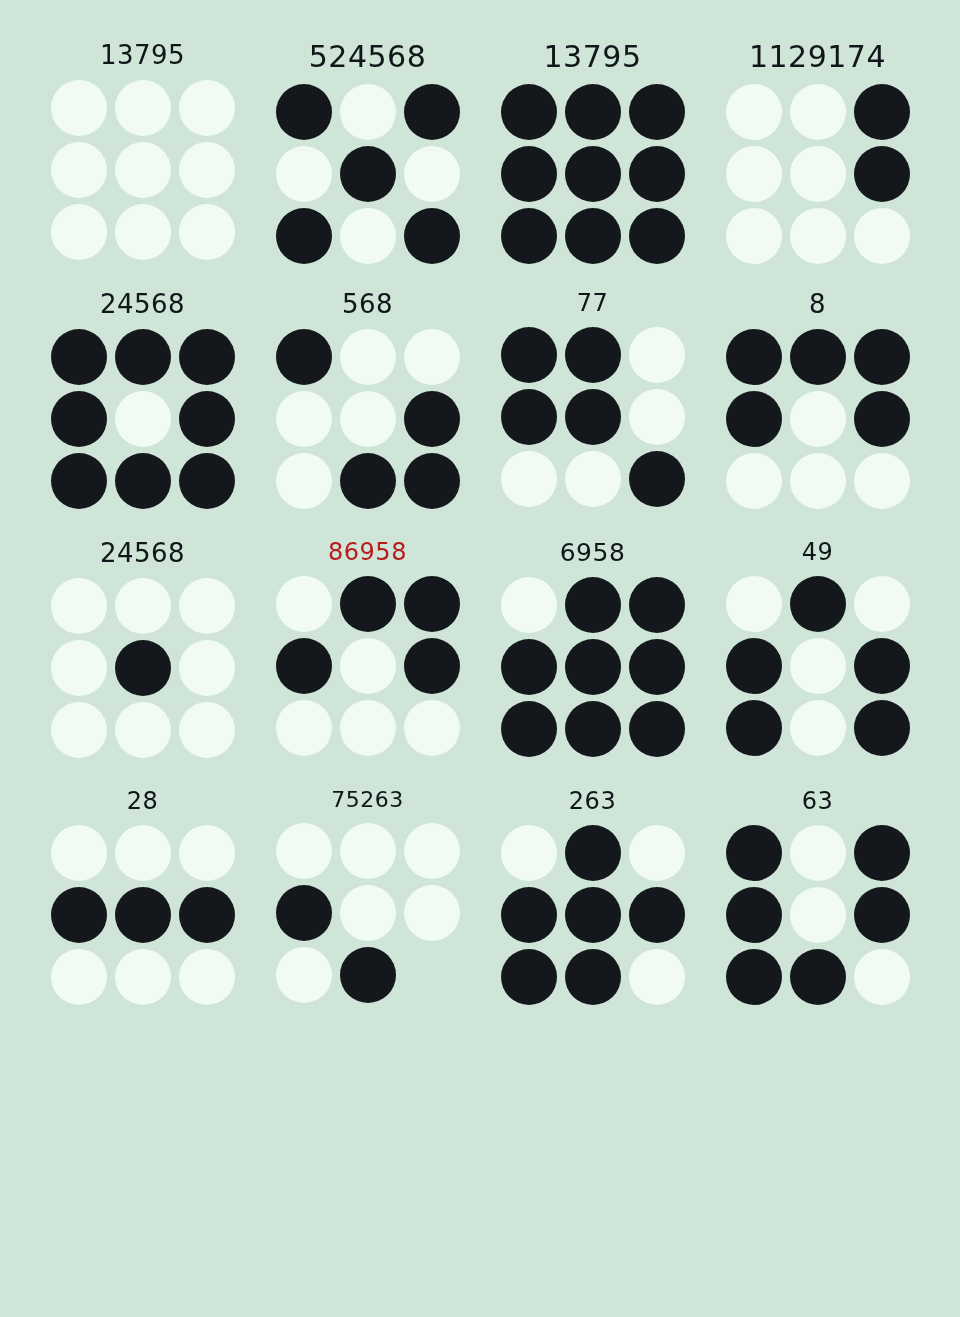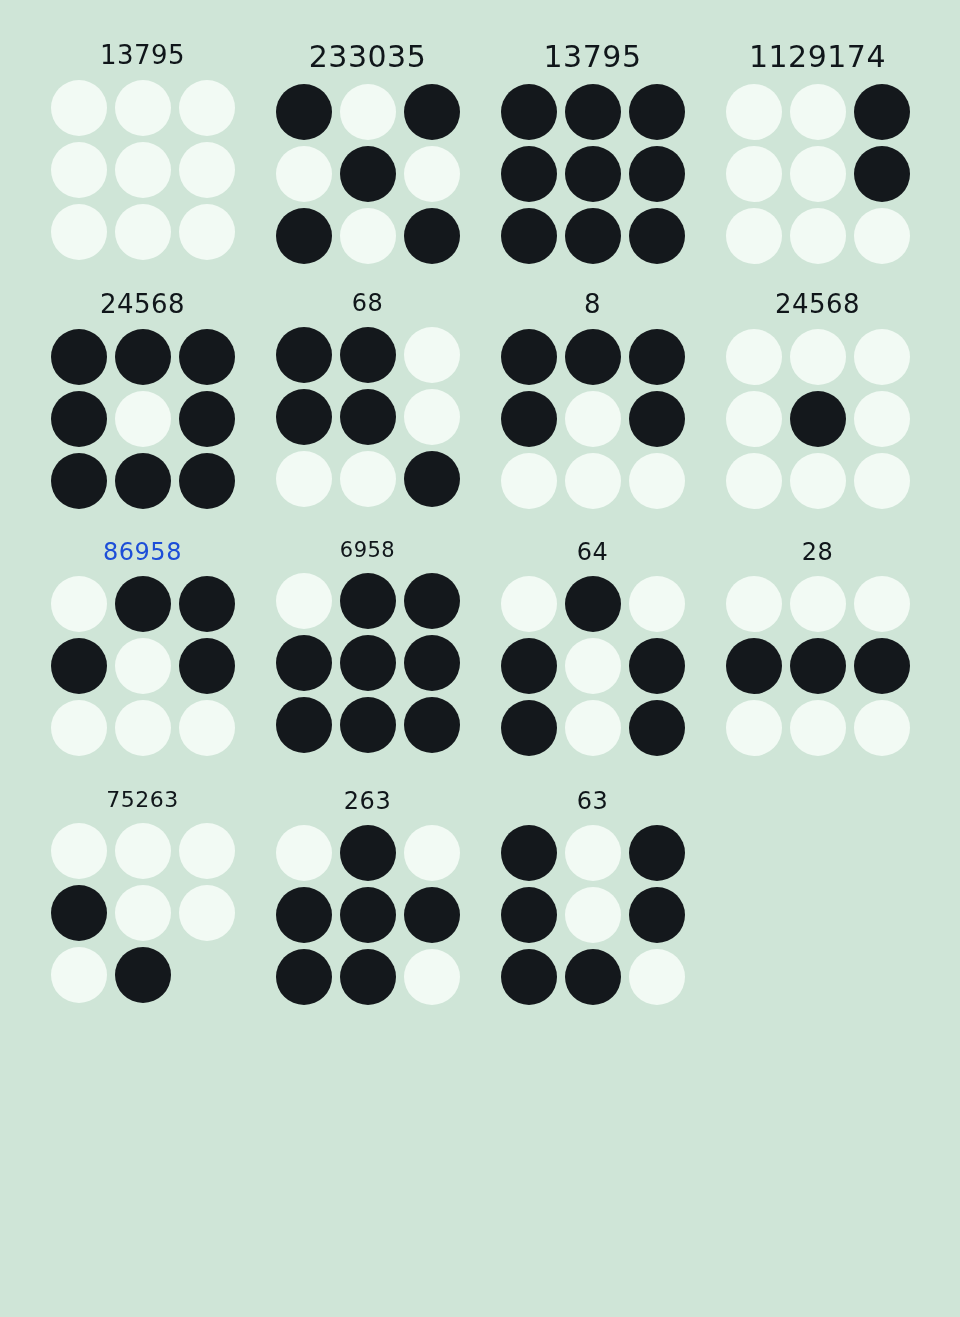--- a/index.html
+++ b/index.html
@@ -73,21 +73,21 @@
         <div class="dot off" style="background: rgb(242, 250, 244);"></div>
         <div class="dot off" style="background: rgb(242, 250, 244);"></div>
         <div class="dot off" style="background: rgb(242, 250, 244);"></div>
         <div class="dot off" style="background: rgb(242, 250, 244);"></div>
         <div class="dot off" style="background: rgb(242, 250, 244);"></div>
         <div class="dot off" style="background: rgb(242, 250, 244);"></div>
         <div class="dot off" style="background: rgb(242, 250, 244);"></div>
       </div>
     </div>
     <div class="cell">
-      <div class="cell-label" style="font-size: 30px; color: rgb(16, 22, 26);">233035</div>
+      <div class="cell-label" style="font-size: 30px; color: rgb(16, 22, 26);">524568</div>
       <div class="dotgrid">
         <div class="dot on" style="background: rgb(20, 24, 28);"></div>
         <div class="dot off" style="background: rgb(242, 250, 244);"></div>
         <div class="dot on" style="background: rgb(20, 24, 28);"></div>
         <div class="dot off" style="background: rgb(242, 250, 244);"></div>
         <div class="dot on" style="background: rgb(20, 24, 28);"></div>
         <div class="dot off" style="background: rgb(242, 250, 244);"></div>
         <div class="dot on" style="background: rgb(20, 24, 28);"></div>
         <div class="dot off" style="background: rgb(242, 250, 244);"></div>
         <div class="dot on" style="background: rgb(20, 24, 28);"></div>
@@ -129,21 +129,35 @@
         <div class="dot on" style="background: rgb(20, 24, 28);"></div>
         <div class="dot on" style="background: rgb(20, 24, 28);"></div>
         <div class="dot off" style="background: rgb(242, 250, 244);"></div>
         <div class="dot on" style="background: rgb(20, 24, 28);"></div>
         <div class="dot on" style="background: rgb(20, 24, 28);"></div>
         <div class="dot on" style="background: rgb(20, 24, 28);"></div>
         <div class="dot on" style="background: rgb(20, 24, 28);"></div>
       </div>
     </div>
     <div class="cell">
-      <div class="cell-label" style="font-size: 24px; color: rgb(16, 22, 26);">68</div>
+      <div class="cell-label" style="font-size: 26px; color: rgb(16, 22, 26);">568</div>
+      <div class="dotgrid">
+        <div class="dot on" style="background: rgb(20, 24, 28);"></div>
+        <div class="dot off" style="background: rgb(242, 250, 244);"></div>
+        <div class="dot off" style="background: rgb(242, 250, 244);"></div>
+        <div class="dot off" style="background: rgb(242, 250, 244);"></div>
+        <div class="dot off" style="background: rgb(242, 250, 244);"></div>
+        <div class="dot on" style="background: rgb(20, 24, 28);"></div>
+        <div class="dot off" style="background: rgb(242, 250, 244);"></div>
+        <div class="dot on" style="background: rgb(20, 24, 28);"></div>
+        <div class="dot on" style="background: rgb(20, 24, 28);"></div>
+      </div>
+    </div>
+    <div class="cell">
+      <div class="cell-label" style="font-size: 24px; color: rgb(16, 22, 26);">77</div>
       <div class="dotgrid">
         <div class="dot on" style="background: rgb(20, 24, 28);"></div>
         <div class="dot on" style="background: rgb(20, 24, 28);"></div>
         <div class="dot off" style="background: rgb(242, 250, 244);"></div>
         <div class="dot on" style="background: rgb(20, 24, 28);"></div>
         <div class="dot on" style="background: rgb(20, 24, 28);"></div>
         <div class="dot off" style="background: rgb(242, 250, 244);"></div>
         <div class="dot off" style="background: rgb(242, 250, 244);"></div>
         <div class="dot off" style="background: rgb(242, 250, 244);"></div>
         <div class="dot on" style="background: rgb(20, 24, 28);"></div>
@@ -171,49 +185,49 @@
         <div class="dot off" style="background: rgb(242, 250, 244);"></div>
         <div class="dot off" style="background: rgb(242, 250, 244);"></div>
         <div class="dot on" style="background: rgb(20, 24, 28);"></div>
         <div class="dot off" style="background: rgb(242, 250, 244);"></div>
         <div class="dot off" style="background: rgb(242, 250, 244);"></div>
         <div class="dot off" style="background: rgb(242, 250, 244);"></div>
         <div class="dot off" style="background: rgb(242, 250, 244);"></div>
       </div>
     </div>
     <div class="cell">
-      <div class="cell-label" style="font-size: 24px; color: #1d4ed8;">86958</div>
-      <div class="dotgrid">
-        <div class="dot off" style="background: rgb(242, 250, 244);"></div>
-        <div class="dot on" style="background: rgb(20, 24, 28);"></div>
-        <div class="dot on" style="background: rgb(20, 24, 28);"></div>
-        <div class="dot on" style="background: rgb(20, 24, 28);"></div>
-        <div class="dot off" style="background: rgb(242, 250, 244);"></div>
-        <div class="dot on" style="background: rgb(20, 24, 28);"></div>
-        <div class="dot off" style="background: rgb(242, 250, 244);"></div>
-        <div class="dot off" style="background: rgb(242, 250, 244);"></div>
-        <div class="dot off" style="background: rgb(242, 250, 244);"></div>
-      </div>
-    </div>
-    <div class="cell">
-      <div class="cell-label" style="font-size: 21px; color: rgb(16, 22, 26);">6958</div>
-      <div class="dotgrid">
-        <div class="dot off" style="background: rgb(242, 250, 244);"></div>
-        <div class="dot on" style="background: rgb(20, 24, 28);"></div>
-        <div class="dot on" style="background: rgb(20, 24, 28);"></div>
-        <div class="dot on" style="background: rgb(20, 24, 28);"></div>
-        <div class="dot on" style="background: rgb(20, 24, 28);"></div>
-        <div class="dot on" style="background: rgb(20, 24, 28);"></div>
-        <div class="dot on" style="background: rgb(20, 24, 28);"></div>
-        <div class="dot on" style="background: rgb(20, 24, 28);"></div>
-        <div class="dot on" style="background: rgb(20, 24, 28);"></div>
-      </div>
-    </div>
-    <div class="cell">
-      <div class="cell-label" style="font-size: 24px; color: rgb(16, 22, 26);">64</div>
+      <div class="cell-label" style="font-size: 24px; color: #b91c1c;">86958</div>
+      <div class="dotgrid">
+        <div class="dot off" style="background: rgb(242, 250, 244);"></div>
+        <div class="dot on" style="background: rgb(20, 24, 28);"></div>
+        <div class="dot on" style="background: rgb(20, 24, 28);"></div>
+        <div class="dot on" style="background: rgb(20, 24, 28);"></div>
+        <div class="dot off" style="background: rgb(242, 250, 244);"></div>
+        <div class="dot on" style="background: rgb(20, 24, 28);"></div>
+        <div class="dot off" style="background: rgb(242, 250, 244);"></div>
+        <div class="dot off" style="background: rgb(242, 250, 244);"></div>
+        <div class="dot off" style="background: rgb(242, 250, 244);"></div>
+      </div>
+    </div>
+    <div class="cell">
+      <div class="cell-label" style="font-size: 25px; color: rgb(16, 22, 26);">6958</div>
+      <div class="dotgrid">
+        <div class="dot off" style="background: rgb(242, 250, 244);"></div>
+        <div class="dot on" style="background: rgb(20, 24, 28);"></div>
+        <div class="dot on" style="background: rgb(20, 24, 28);"></div>
+        <div class="dot on" style="background: rgb(20, 24, 28);"></div>
+        <div class="dot on" style="background: rgb(20, 24, 28);"></div>
+        <div class="dot on" style="background: rgb(20, 24, 28);"></div>
+        <div class="dot on" style="background: rgb(20, 24, 28);"></div>
+        <div class="dot on" style="background: rgb(20, 24, 28);"></div>
+        <div class="dot on" style="background: rgb(20, 24, 28);"></div>
+      </div>
+    </div>
+    <div class="cell">
+      <div class="cell-label" style="font-size: 24px; color: rgb(16, 22, 26);">49</div>
       <div class="dotgrid">
         <div class="dot off" style="background: rgb(242, 250, 244);"></div>
         <div class="dot on" style="background: rgb(20, 24, 28);"></div>
         <div class="dot off" style="background: rgb(242, 250, 244);"></div>
         <div class="dot on" style="background: rgb(20, 24, 28);"></div>
         <div class="dot off" style="background: rgb(242, 250, 244);"></div>
         <div class="dot on" style="background: rgb(20, 24, 28);"></div>
         <div class="dot on" style="background: rgb(20, 24, 28);"></div>
         <div class="dot off" style="background: rgb(242, 250, 244);"></div>
         <div class="dot on" style="background: rgb(20, 24, 28);"></div>

